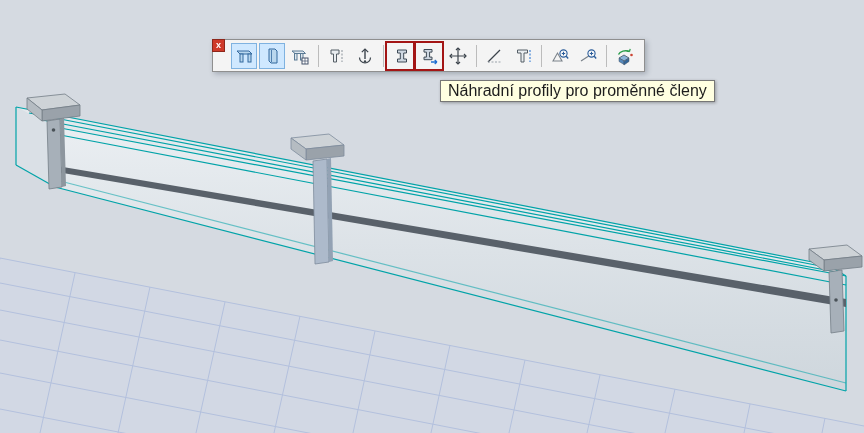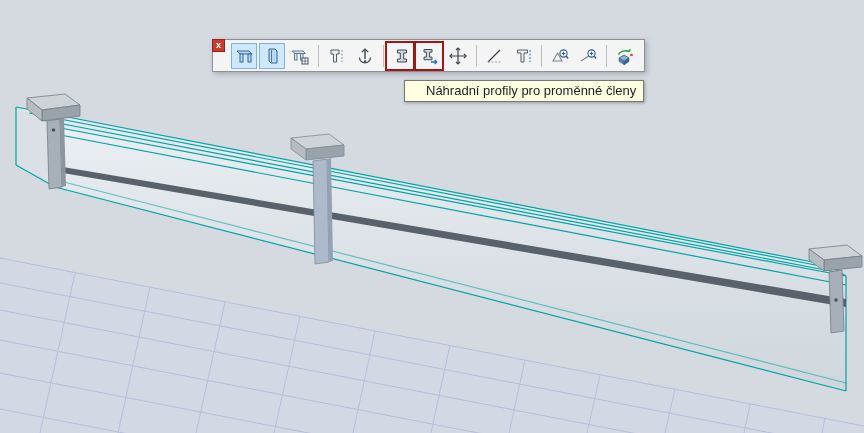--- a/index.html
+++ b/index.html
@@ -33,23 +33,23 @@
   .tb-sep{width:1px;height:22px;background:#bcbcbc;margin:0 3px;flex:0 0 auto;}
   .tb-btn svg{display:block;}
 
   
   .red-box{position:absolute;width:31px;height:30px;top:41px;border:2px solid #a31515;box-sizing:border-box;z-index:12;background:transparent;}
   .red-box.b1{left:385px;}
   .red-box.b2{left:413px;}
 
   
   .tooltip{
-    position:absolute;left:404px;top:80px;z-index:13;
+    position:absolute;left:440px;top:80px;z-index:13;
     background:#ffffe1;border:1px solid #767676;color:#1d1d1d;
-    font-size:13px;line-height:15px;padding:2px 7px 3px 21px;white-space:nowrap;
+    font-size:16px;line-height:15px;padding:2px 7px 3px 7px;white-space:nowrap;
     box-shadow:1px 1px 3px rgba(0,0,0,.3);
   }
 </style>
 </head>
 <body>
 
 <div class="stage">
 
   <svg class="scene" width="864" height="433" viewBox="0 0 864 433">
     <defs>

